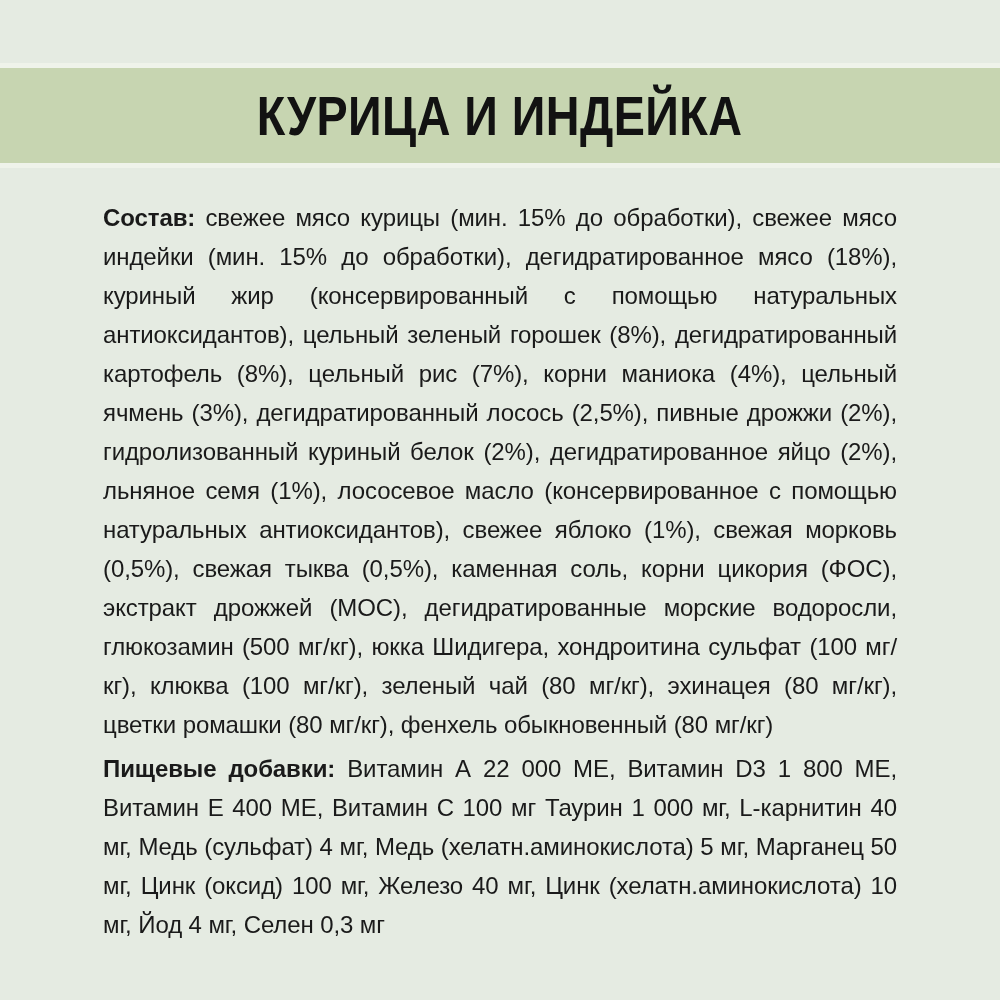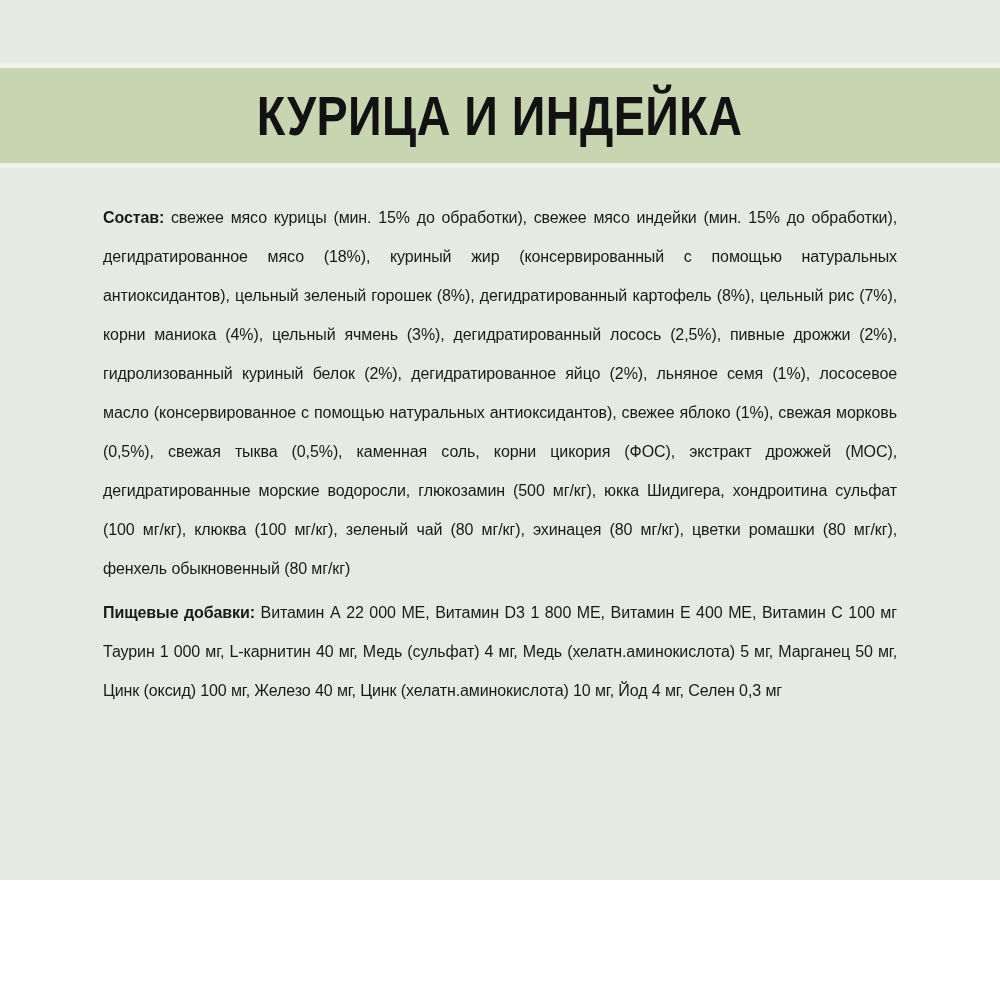--- a/index.html
+++ b/index.html
@@ -2,21 +2,21 @@
 <html lang="ru"><head>
 <meta charset="utf-8">
 <style>
   html, body {
     margin: 0;
     padding: 0;
   }
   .page {
     position: relative;
     width: 1000px;
-    height: 880px;
+    height: 1000px;
     background: #e5ebe2;
     font-family: "Liberation Sans", sans-serif;
     overflow: hidden;
   }
   .title-band {
     position: absolute;
     left: 0;
     right: 0;
     top: 63px;
     height: 105px;
@@ -37,21 +37,21 @@
     transform: scaleX(0.85);
     transform-origin: center;
     letter-spacing: 0.5px;
   }
   .content {
     position: absolute;
     top: 198px;
     left: 103px;
     width: 794px;
     color: #1a1a1a;
-    font-size: 16px;
+    font-size: 24px;
     line-height: 39px;
     text-align: justify;
     letter-spacing: -0.1px;
   }
   .para {
     margin: 0 0 5px 0;
   }
   .section-label {
     font-weight: 700;
   }

